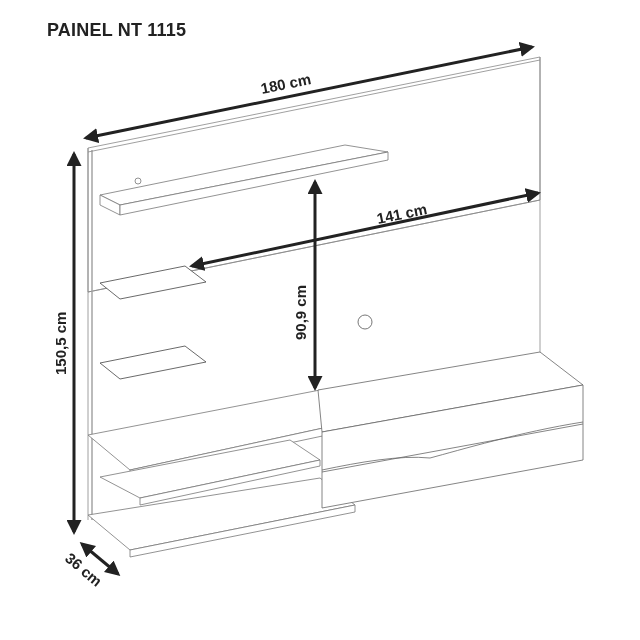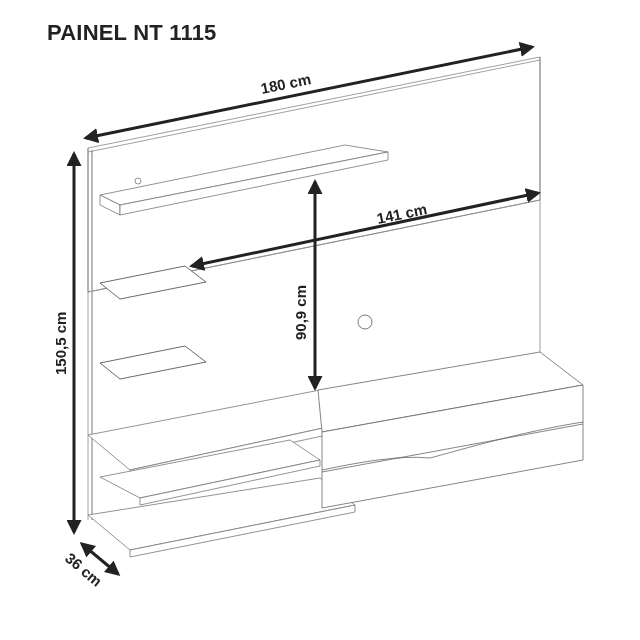--- a/index.html
+++ b/index.html
@@ -1,17 +1,17 @@
 <!DOCTYPE html>
 <html><head>
 <meta charset="utf-8">
 <style>
   html,body{margin:0;padding:0;background:#ffffff;}
   body{width:640px;height:640px;position:relative;overflow:hidden;font-family:"Liberation Sans",sans-serif;}
-  .title{position:absolute;left:47px;top:20px;font-size:22px;font-weight:bold;color:#222;letter-spacing:0.2px;}
+  .title{position:absolute;left:47px;top:20px;font-size:18px;font-weight:bold;color:#222;letter-spacing:0.2px;}
   svg{position:absolute;left:0;top:0;}
   .dim{font-family:"Liberation Sans",sans-serif;font-weight:bold;font-size:15px;fill:#222;}
 </style>
 </head>
 <body>
 
 <div class="title">PAINEL NT 1115</div>
 
 <svg width="640" height="640" viewBox="0 0 640 640">
   <defs>

